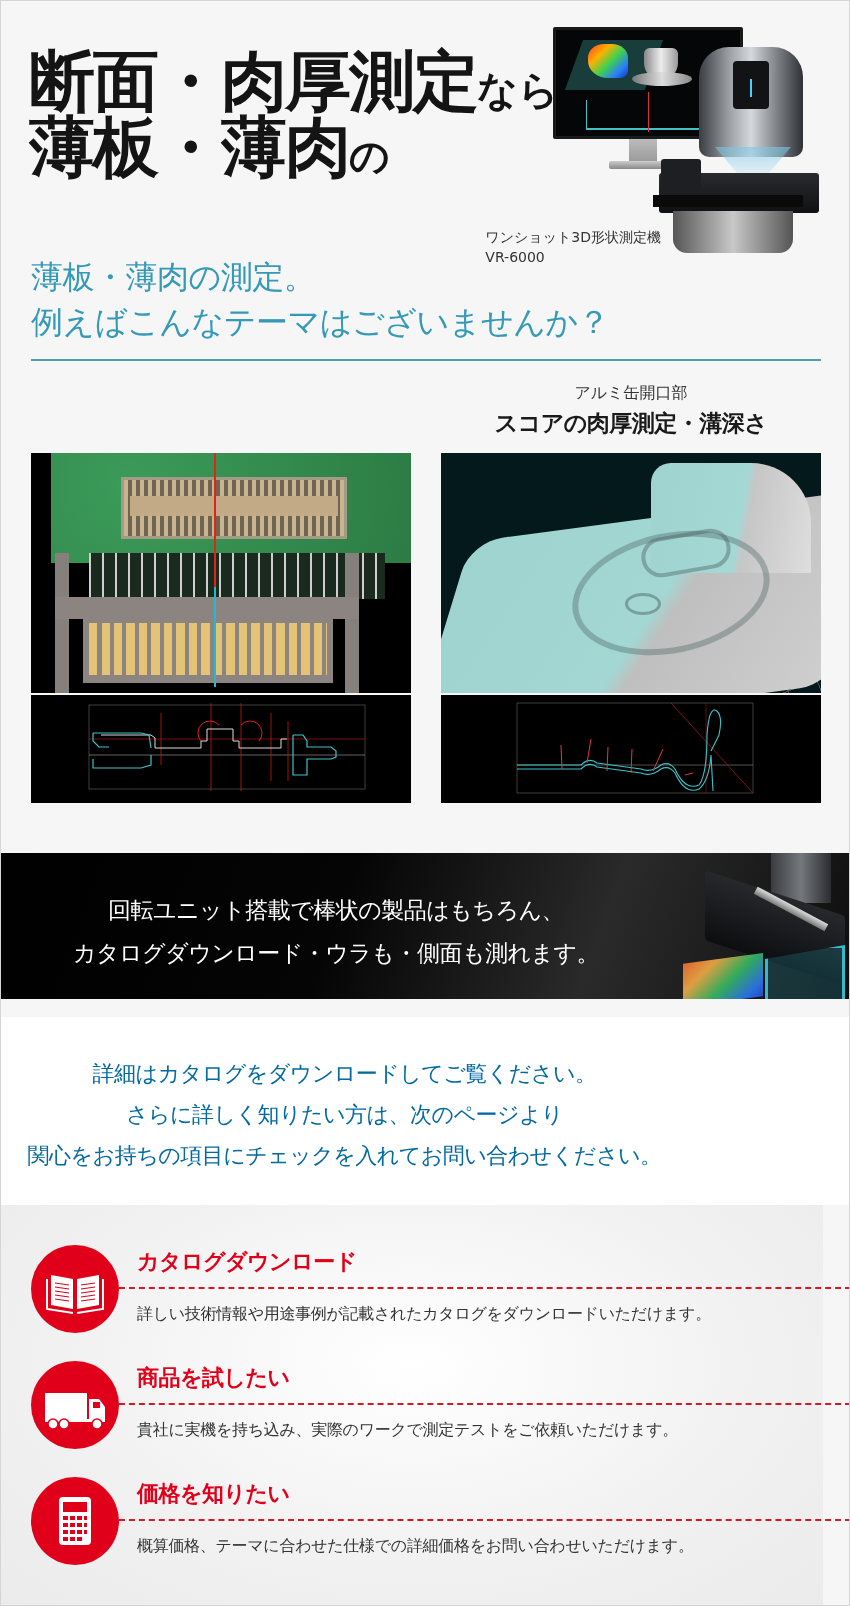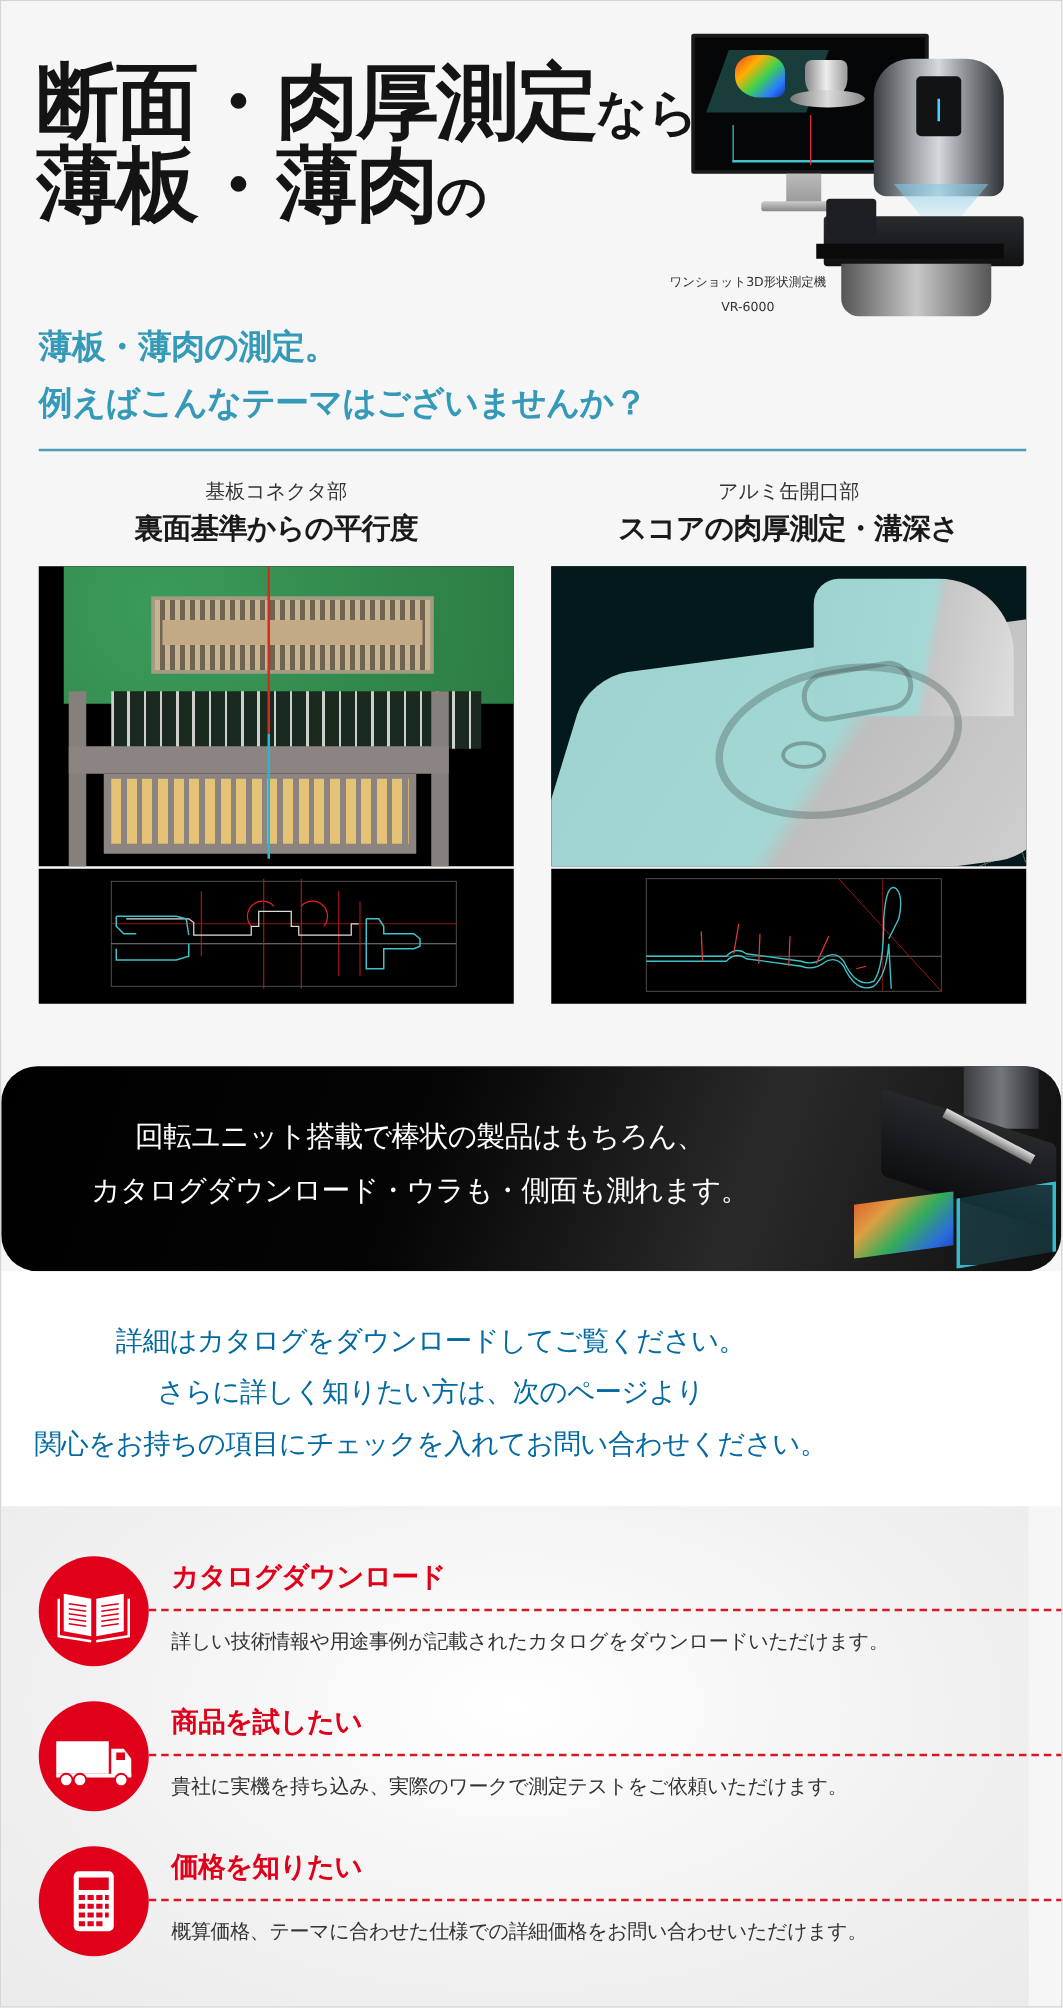--- a/index.html
+++ b/index.html
@@ -32,23 +32,23 @@
   .stand-foot { position: absolute; left: 60px; top: 138px; width: 80px; height: 8px; background: linear-gradient(#ccc,#888); border-radius: 2px; }
   .machine-head { position: absolute; left: 150px; top: 24px; width: 104px; height: 110px; border-radius: 30px 30px 10px 10px; background: linear-gradient(90deg,#3a3d42 0%,#9ea3a8 30%,#d5d8dc 50%,#8e9398 70%,#2e3136 100%); }
   .machine-head .face { position: absolute; left: 34px; top: 14px; width: 36px; height: 48px; background: #121315; border-radius: 4px; }
   .machine-head .face::after { content: ""; position: absolute; left: 17px; top: 18px; width: 2px; height: 18px; background: #48d0ff; }
   .machine-beam { position: absolute; left: 166px; top: 124px; width: 76px; height: 36px; background: linear-gradient(180deg, rgba(120,200,230,.6), rgba(255,255,255,.1)); clip-path: polygon(0 0, 100% 0, 60% 100%, 40% 100%); }
   .machine-stage { position: absolute; left: 110px; top: 150px; width: 160px; height: 40px; background: linear-gradient(#2a2b2e,#101113); border-radius: 3px; }
   .machine-stage2 { position: absolute; left: 104px; top: 172px; width: 150px; height: 12px; background: #0a0a0b; }
   .machine-base { position: absolute; left: 124px; top: 188px; width: 120px; height: 42px; background: linear-gradient(90deg,#555,#c8c8c8,#555); border-radius: 0 0 14px 14px; }
   .machine-rot { position: absolute; left: 112px; top: 136px; width: 40px; height: 30px; background: #1e1f22; border-radius: 3px; }
 
-  .product-caption { position: absolute; right: 188px; top: 216px; text-align: center; font-size: 10px; color: #333; line-height: 20px; }
-
-  .lead { position: absolute; left: 30px; top: 254px; color: #3599b8; font-weight: bold; font-size: 27px; line-height: 45px; letter-spacing: -0.5px; }
+  .product-caption { position: absolute; right: 188px; top: 226px; text-align: left; font-size: 14px; color: #333; line-height: 20px; }
+
+  .lead { position: absolute; left: 30px; top: 254px; color: #3599b8; font-weight: normal; font-size: 32px; line-height: 45px; letter-spacing: -0.5px; }
   .lead-rule { position: absolute; left: 30px; top: 358px; width: 790px; height: 2px; background: #4e9db8; }
 
   .case { position: absolute; top: 382px; width: 380px; text-align: center; }
   .case-1 { left: 30px; }
   .case-2 { left: 440px; }
   .case-sub { font-size: 16px; color: #333; line-height: 20px; }
   .case-title { font-size: 23px; font-weight: bold; color: #1a1a1a; line-height: 32px; margin-top: 4px; letter-spacing: -0.5px; }
   .case-photo { position: absolute; top: 452px; width: 380px; height: 240px; background: #000; overflow: hidden; }
   .case-chart { position: absolute; top: 694px; width: 380px; height: 108px; background: #000; overflow: hidden; }
   .photo-1, .chart-1 { left: 30px; }
@@ -72,21 +72,21 @@
   .can-body { position: absolute; left: 10px; top: 60px; width: 400px; height: 200px; background: linear-gradient(110deg,#9fd3d0 0%,#a2d7d4 50%,#bfbfbf 55%,#cfcfcf 100%); transform: skewX(-24deg) rotate(-8deg); border-radius: 30px; }
   .can-rim { position: absolute; left: 210px; top: 10px; width: 160px; height: 110px; background: linear-gradient(100deg,#9ed3d0 0%,#a4d8d5 55%,#c6c6c6 60%,#dedede 100%); border-radius: 20px 60px 0 0; }
   .can-ring { position: absolute; left: 130px; top: 80px; width: 200px; height: 120px; border: 6px solid rgba(70,90,90,.35); border-radius: 50%; transform: rotate(-12deg); }
   .can-oval { position: absolute; left: 200px; top: 80px; width: 90px; height: 40px; border: 4px solid rgba(70,90,90,.4); border-radius: 20px; transform: rotate(-10deg); }
   .can-center { position: absolute; left: 184px; top: 140px; width: 36px; height: 22px; border: 3px solid rgba(70,90,90,.45); border-radius: 50%; }
 
   
   .chart-svg { position: absolute; left: 0; top: 0; width: 380px; height: 108px; }
 
   
-  .banner { position: absolute; left: 0; top: 852px; width: 848px; height: 164px; background: linear-gradient(110deg,#000 0%,#050505 40%,#2a2a2a 70%,#0e0e0e 100%); overflow: hidden; border-radius: 29px; }
+  .banner { position: absolute; left: 0; top: 852px; width: 848px; height: 146px; background: linear-gradient(110deg,#000 0%,#050505 40%,#2a2a2a 70%,#0e0e0e 100%); overflow: hidden; }
   .banner-text { position: absolute; left: 40px; top: 36px; width: 590px; text-align: center; color: #fff; font-size: 23px; line-height: 43px; letter-spacing: -0.5px; }
   .banner-machine { position: absolute; left: 690px; top: 0; width: 160px; height: 164px; }
   .bm-body { position: absolute; left: 14px; top: 40px; width: 140px; height: 70px; background: linear-gradient(#26282c,#0d0e10); transform: skewY(18deg); border-radius: 4px; }
   .bm-arm { position: absolute; left: 80px; top: 0; width: 60px; height: 50px; background: linear-gradient(90deg,#3a3c40,#74777c,#2a2c30); }
   .bm-rod { position: absolute; left: 60px; top: 52px; width: 80px; height: 8px; background: linear-gradient(#ddd,#777); transform: rotate(28deg); }
   .bm-shape1 { position: absolute; left: -8px; top: 100px; width: 80px; height: 54px; background: linear-gradient(135deg,#ff5a2c 0%,#ffb547 30%,#38c565 55%,#2e7bff 80%,#1a3fc8 100%); opacity: .85; clip-path: polygon(0 20%,100% 0,100% 80%,0 100%); }
   .bm-shape2 { position: absolute; left: 74px; top: 92px; width: 80px; height: 70px; border: 3px solid #37b9c9; background: rgba(40,150,170,.25); clip-path: polygon(0 20%,100% 0,100% 80%,0 100%); }
 
   
   .intro { position: absolute; left: 0; top: 1016px; width: 848px; height: 188px; background: #fff; }
@@ -139,24 +139,20 @@
     <div>ワンショット3D形状測定機</div>
     <div>VR-6000</div>
   </div>
 
   <div class="lead">
     <div>薄板・薄肉の測定。</div>
     <div>例えばこんなテーマはございませんか？</div>
   </div>
   <div class="lead-rule"></div>
 
-  <div class="case case-1">
-    <div class="case-sub">基板コネクタ部</div>
-    <div class="case-title">裏面基準からの平行度</div>
-  </div>
   <div class="case-photo photo-1">
     <div class="pcb-green"></div>
     <div class="pcb-connector"></div>
     <div class="pcb-pins"></div>
     <div class="pcb-frame"></div>
     <div class="pcb-plate"></div>
     <div class="pcb-gold"></div>
     <div class="pcb-line-red"></div>
     <div class="pcb-line-cyan"></div>
   </div>

